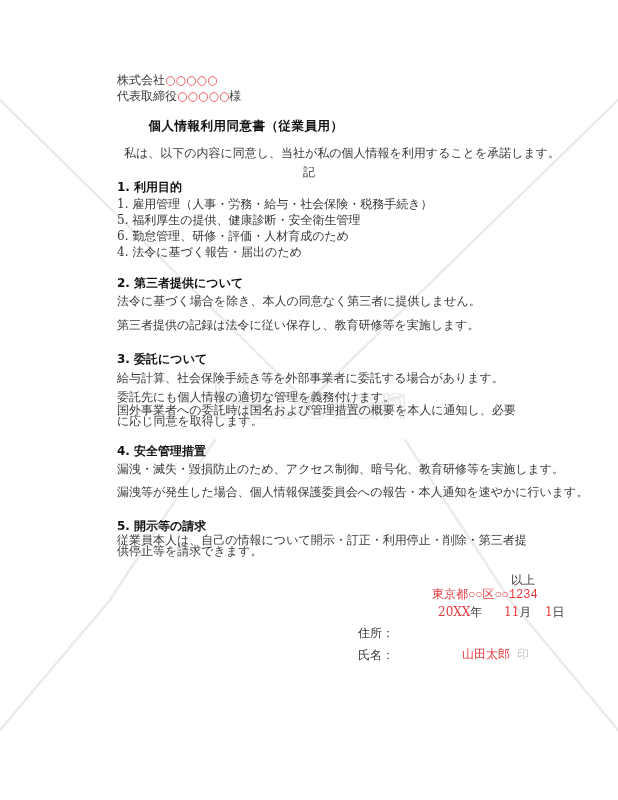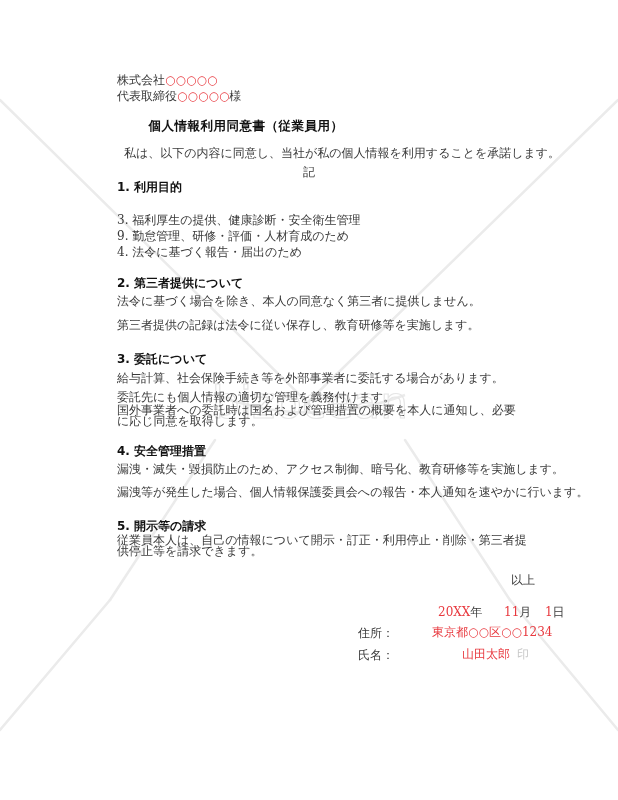--- a/index.html
+++ b/index.html
@@ -41,22 +41,23 @@
   <div class="txt" style="left:117px; top:91px;">
     <span>代表取締役</span><span class="red">○○○○○</span><span>様</span>
   </div>
 
   <div class="title">個人情報利用同意書（従業員用）</div>
 
   <div class="txt center" style="top:148px;padding-left:33px;">私は、以下の内容に同意し、当社が私の個人情報を利用することを承諾します。</div>
   <div class="txt center" style="top:167px;">記</div>
 
   <div class="txt bold" style="left:117px; top:182px;">1. 利用目的</div>
-  <div class="txt" style="left:117px; top:215px;">3. 福利厚生の提供、健康診断・安全衛生管理</div>
-  <div class="txt" style="left:117px; top:231px;">9. 勤怠管理、研修・評価・人材育成のため</div>
+  <div class="txt" style="left:117px; top:199px;">1. 雇用管理（人事・労務・給与・社会保険・税務手続き）</div>
+  <div class="txt" style="left:117px; top:215px;">5. 福利厚生の提供、健康診断・安全衛生管理</div>
+  <div class="txt" style="left:117px; top:231px;">6. 勤怠管理、研修・評価・人材育成のため</div>
   <div class="txt" style="left:117px; top:247px;">4. 法令に基づく報告・届出のため</div>
 
   <div class="txt bold" style="left:117px; top:278px;">2. 第三者提供について</div>
   <div class="txt" style="left:117px; top:296px;">法令に基づく場合を除き、本人の同意なく第三者に提供しません。</div>
   <div class="txt" style="left:117px; top:320px;">第三者提供の記録は法令に従い保存し、教育研修等を実施します。</div>
 
   <div class="txt bold" style="left:117px; top:354px;">3. 委託について</div>
   <div class="txt" style="left:117px; top:373px;">給与計算、社会保険手続き等を外部事業者に委託する場合があります。</div>
   <div class="txt" style="left:117px; top:392px;">委託先にも個人情報の適切な管理を義務付けます。</div>
   <div class="txt wrap" style="left:117px; top:405px;">国外事業者への委託時は国名および管理措置の概要を本人に通知し、必要に応じ同意を取得します。</div>
@@ -72,19 +73,19 @@
 
   <div class="txt" style="left:438px; top:607px;">
     <span class="red">20XX</span><span>年</span>
     <span style="display:inline-block; width:14px;"></span>
     <span class="red">11</span><span>月</span>
     <span style="display:inline-block; width:6px;"></span>
     <span class="red">1</span><span>日</span>
   </div>
 
   <div class="txt" style="left:358px; top:628px;">住所：</div>
-  <div class="txt red" style="left:432px; top:627px;">東京都○○区○○1234</div>
+  <div class="txt red" style="left:432px; top:590px;font-family:Liberation Mono, monospace;">東京都○○区○○1234</div>
 
   <div class="txt" style="left:358px; top:650px;">氏名：</div>
   <div class="txt red" style="left:462px; top:649px;">山田太郎</div>
   <div class="txt seal" style="left:517px; top:649px;">印</div>
 
 </div>
 
 </body></html>

